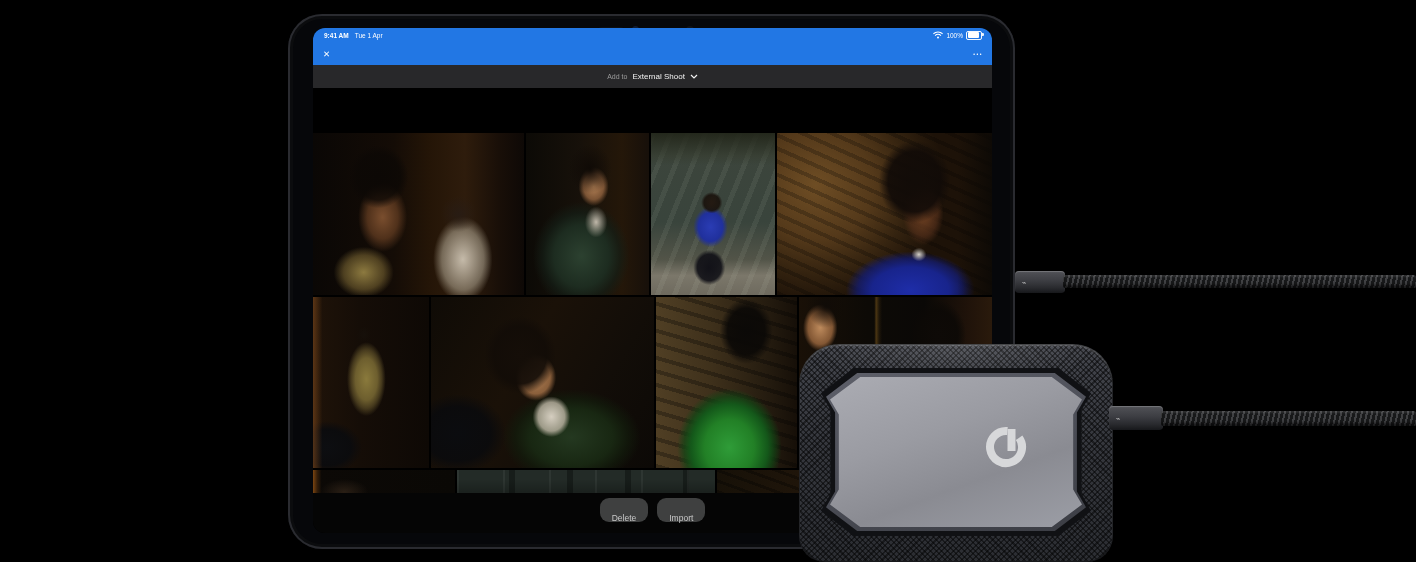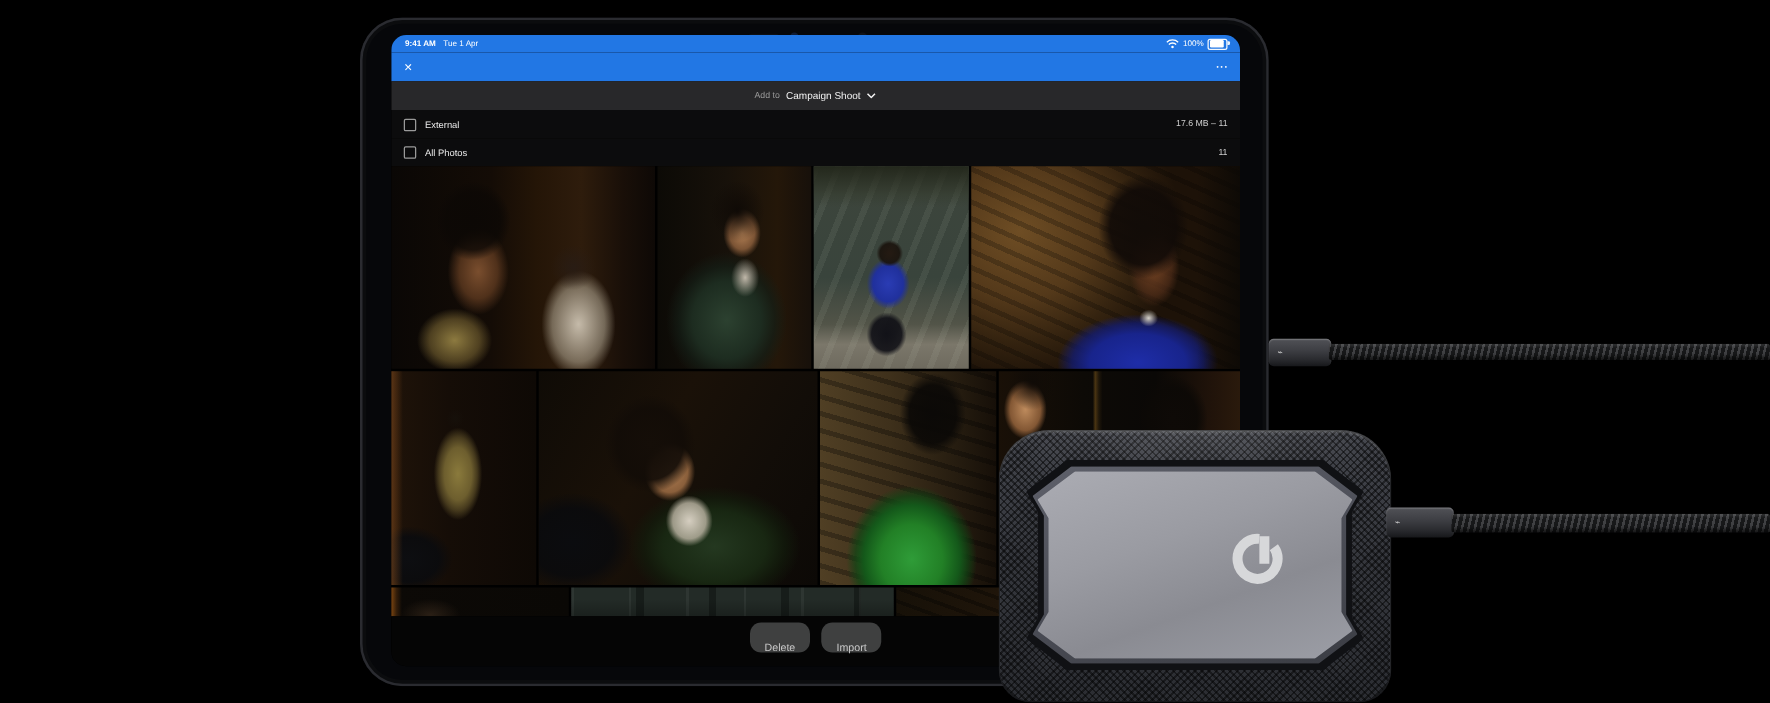--- a/index.html
+++ b/index.html
@@ -176,36 +176,26 @@
       </div>
     </div>
 
     <div class="abs appbar">
       <span class="close-x">✕</span>
       <span class="more-dots">•••</span>
     </div>
 
     <div class="abs addto">
       <span class="addto-label">Add to</span>
-      <span class="addto-value">Campaign Shoot</span>
+      <span class="addto-value">External Shoot</span>
       <svg width="8" height="5" viewBox="0 0 8 5">
         <polyline points="1,1 4,4 7,1" stroke="#f2f2f2" stroke-width="1.2" fill="none"></polyline>
       </svg>
     </div>
 
-    <div class="abs srcrow row-ext">
-      <span class="cbx"></span>
-      <span class="srclabel">External</span>
-      <span class="srcmeta">17.6 MB – 11</span>
-    </div>
-    <div class="abs srcrow row-all">
-      <span class="cbx"></span>
-      <span class="srclabel">All Photos</span>
-      <span class="srcmeta">11</span>
-    </div>
 
     <div class="abs grid">
       <div class="ph r1p1"></div>
       <div class="ph r1p2"></div>
       <div class="ph r1p3"></div>
       <div class="ph r1p4"></div>
       <div class="ph r2p1"></div>
       <div class="ph r2p2"></div>
       <div class="ph r2p3"></div>
       <div class="ph r2p4"></div>

